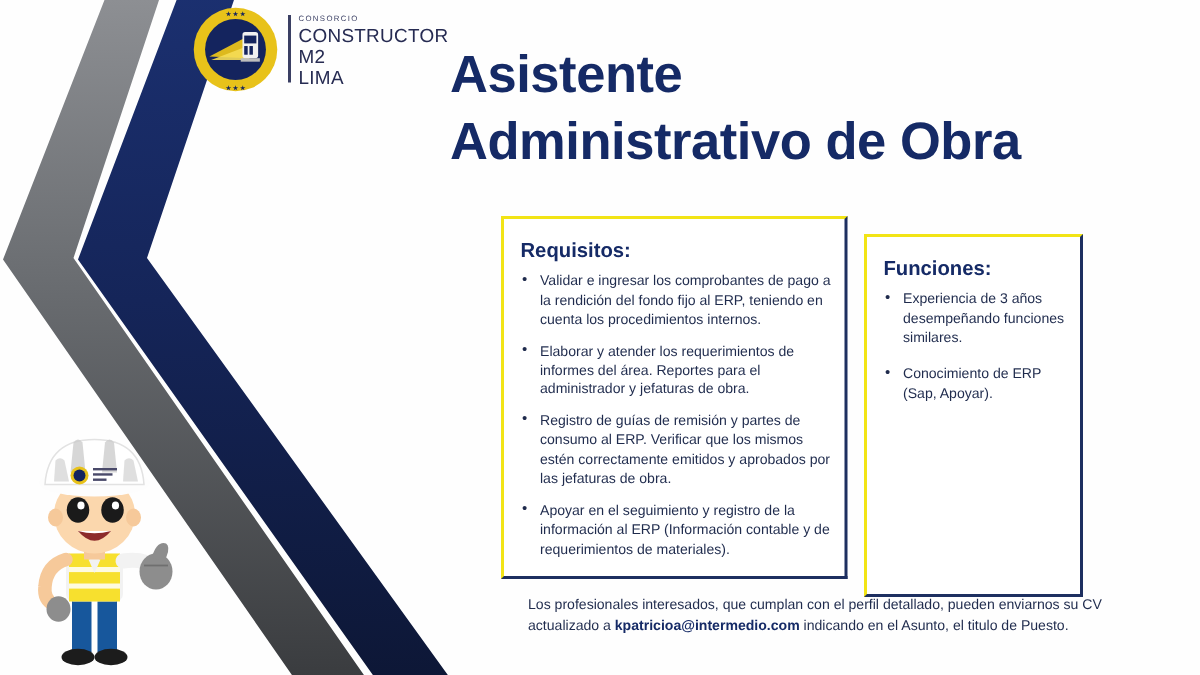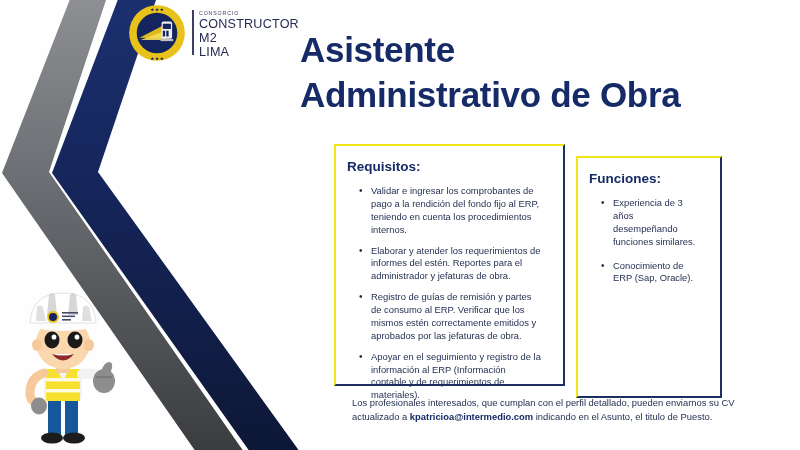--- a/index.html
+++ b/index.html
@@ -83,21 +83,21 @@
   }
   #box-requisitos { left: 334px; top: 144px; width: 231px; height: 242px; }
   #box-funciones  { left: 576px; top: 156px; width: 146px; height: 242px; }
 
   .box-title {
     color: #152a66;
     font-weight: bold;
     font-size: 13.5px;
     margin: 13px 0 7px 11px;
   }
-  .bullets { list-style: none; margin: 11px; padding: 0 9px 0 11px; }
+  .bullets { list-style: none; margin: 0; padding: 0 9px 0 11px; }
   .bullets li {
     position: relative;
     padding-left: 13px;
     margin-bottom: 8px;
     color: #1f2b4d;
     font-size: 9.4px;
     line-height: 1.37;
   }
   .bullets li:before {
     content: "\2022";
@@ -180,31 +180,31 @@
 
 <div id="heading">
   <span class="line">Asistente</span>
   <span class="line">Administrativo de Obra</span>
 </div>
 
 <div class="infobox" id="box-requisitos">
   <div class="box-title">Requisitos:</div>
   <ul class="bullets">
     <li>Validar e ingresar los comprobantes de pago a la rendición del fondo fijo al ERP, teniendo en cuenta los procedimientos internos.</li>
-    <li>Elaborar y atender los requerimientos de informes del estén. Reportes para el administrador y jefaturas de obra.</li>
+    <li>Elaborar y atender los requerimientos de informes del área. Reportes para el administrador y jefaturas de obra.</li>
     <li>Registro de guías de remisión y partes de consumo al ERP. Verificar que los mismos estén correctamente emitidos y aprobados por las jefaturas de obra.</li>
     <li>Apoyar en el seguimiento y registro de la información al ERP (Información contable y de requerimientos de materiales).</li>
   </ul>
 </div>
 
 <div class="infobox" id="box-funciones">
   <div class="box-title">Funciones:</div>
   <ul class="bullets">
     <li>Experiencia de 3 años desempeñando funciones similares.</li>
-    <li>Conocimiento de ERP (Sap, Oracle).</li>
+    <li>Conocimiento de ERP (Sap, Apoyar).</li>
   </ul>
 </div>
 
 <div id="footer">
   <span>Los profesionales interesados, que cumplan con el perfil detallado, pueden enviarnos su CV actualizado a </span><span class="email">kpatricioa@intermedio.com</span><span> indicando en el Asunto, el titulo de Puesto.</span>
 </div>
 
 <svg id="mascot" viewBox="0 0 118 173">
 
   <rect x="44" y="118" width="13" height="40" fill="#17579c"></rect>

